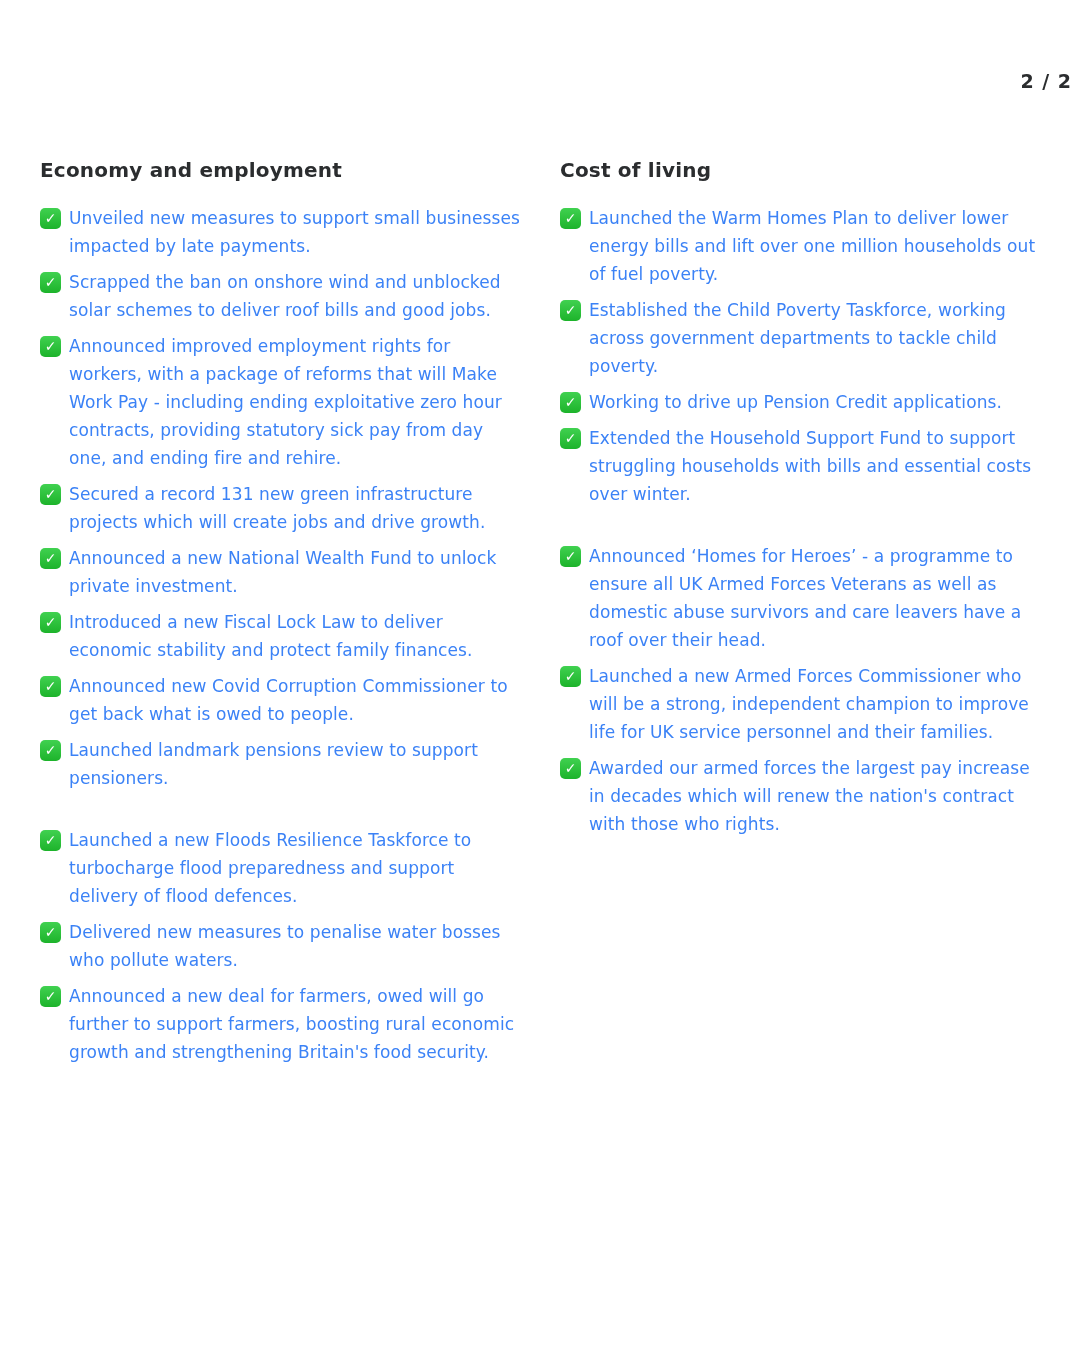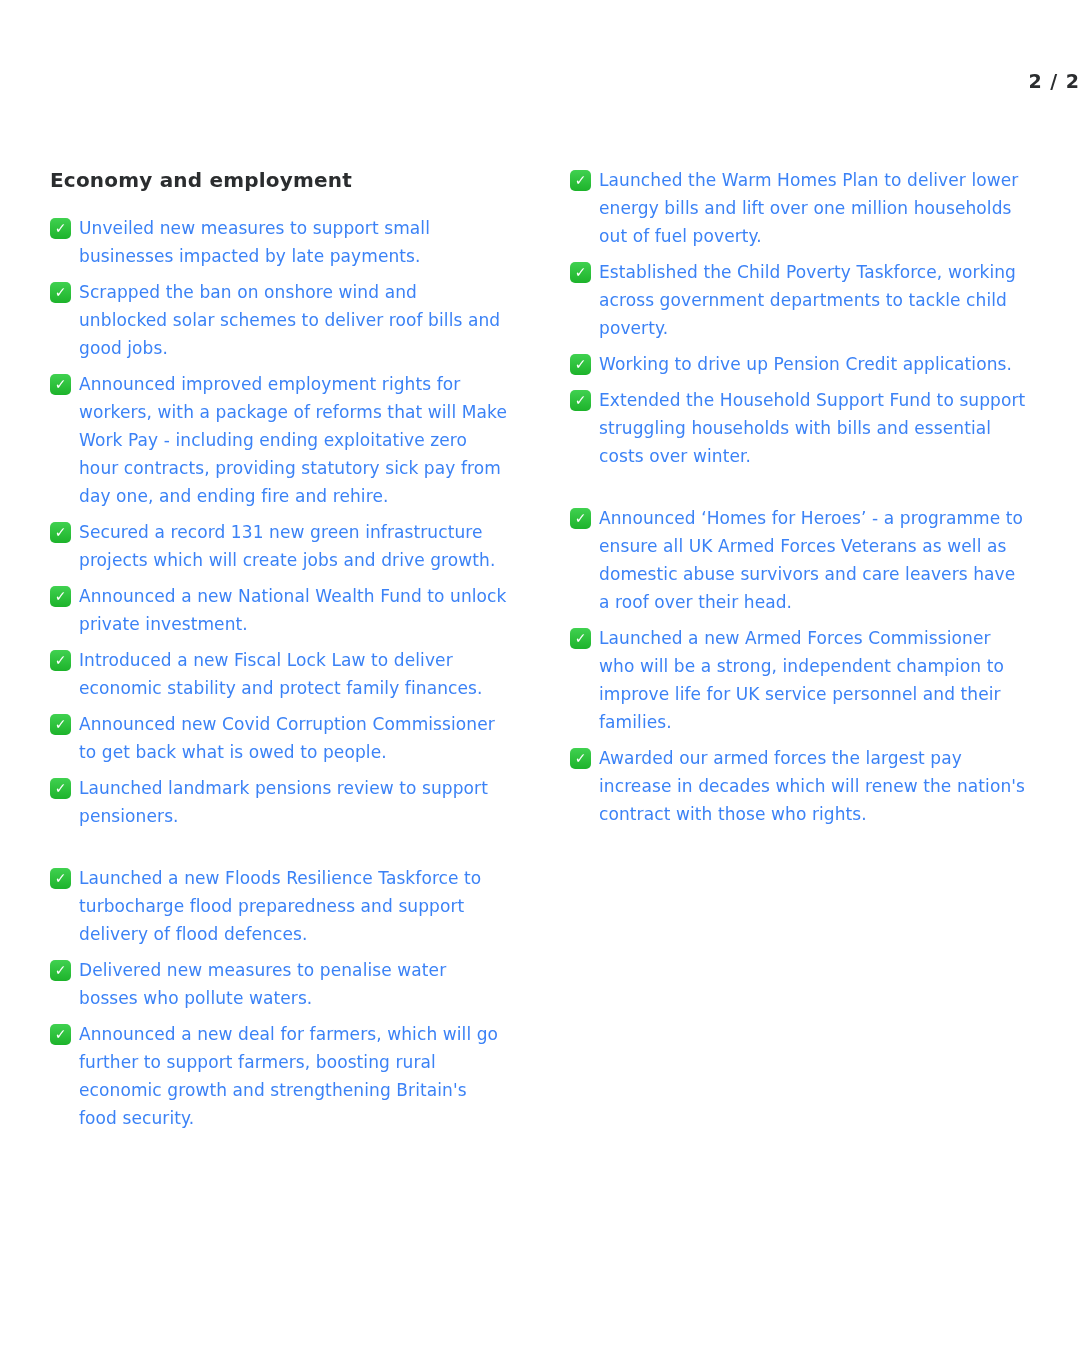--- a/index.html
+++ b/index.html
@@ -7,37 +7,37 @@
     width: 1080px;
     height: 1350px;
     background: #ffffff;
     font-family: "DejaVu Sans", "Liberation Sans", sans-serif;
     position: relative;
     overflow: hidden;
   }
   .page-indicator {
     position: absolute;
     top: 70px;
-    right: 0;
+    right: 8px;
     font-size: 19px;
     font-weight: bold;
     color: #2b2d2f;
     letter-spacing: 1px;
   }
   .content {
     display: flex;
     gap: 40px;
     padding: 156px 40px 0 40px;
     box-sizing: border-box;
   }
   .column {
     width: 480px;
     flex: 0 0 480px;
   }
-  .section { margin: 10px; }
+  .section { margin: 0; }
   .section + .section { margin-top: 34px; }
   .section-title {
     font-size: 20px;
     font-weight: bold;
     color: #2b2d2f;
     margin: 0 0 20px 0;
     line-height: 28px;
     letter-spacing: 0.2px;
   }
   .item {
@@ -116,29 +116,30 @@
       <div class="item">
         <span class="check">✓</span>
         <p class="item-text">Launched a new Floods Resilience Taskforce to turbocharge flood preparedness and support delivery of flood defences.</p>
       </div>
       <div class="item">
         <span class="check">✓</span>
         <p class="item-text">Delivered new measures to penalise water bosses who pollute waters.</p>
       </div>
       <div class="item">
         <span class="check">✓</span>
-        <p class="item-text">Announced a new deal for farmers, which will go further to support farmers, boosting rural economic growth and strengthening Britain's food security.</p>
+        <p class="item-text">Announced a new deal for farmers, owed will go further to support farmers, boosting rural economic growth and strengthening Britain's food security.</p>
       </div>
     </div>
 
   </div>
 
   <div class="column">
 
     <div class="section">
+      <h2 class="section-title">Cost of living</h2>
       <div class="item">
         <span class="check">✓</span>
         <p class="item-text">Launched the Warm Homes Plan to deliver lower energy bills and lift over one million households out of fuel poverty.</p>
       </div>
       <div class="item">
         <span class="check">✓</span>
         <p class="item-text">Established the Child Poverty Taskforce, working across government departments to tackle child poverty.</p>
       </div>
       <div class="item">
         <span class="check">✓</span>

